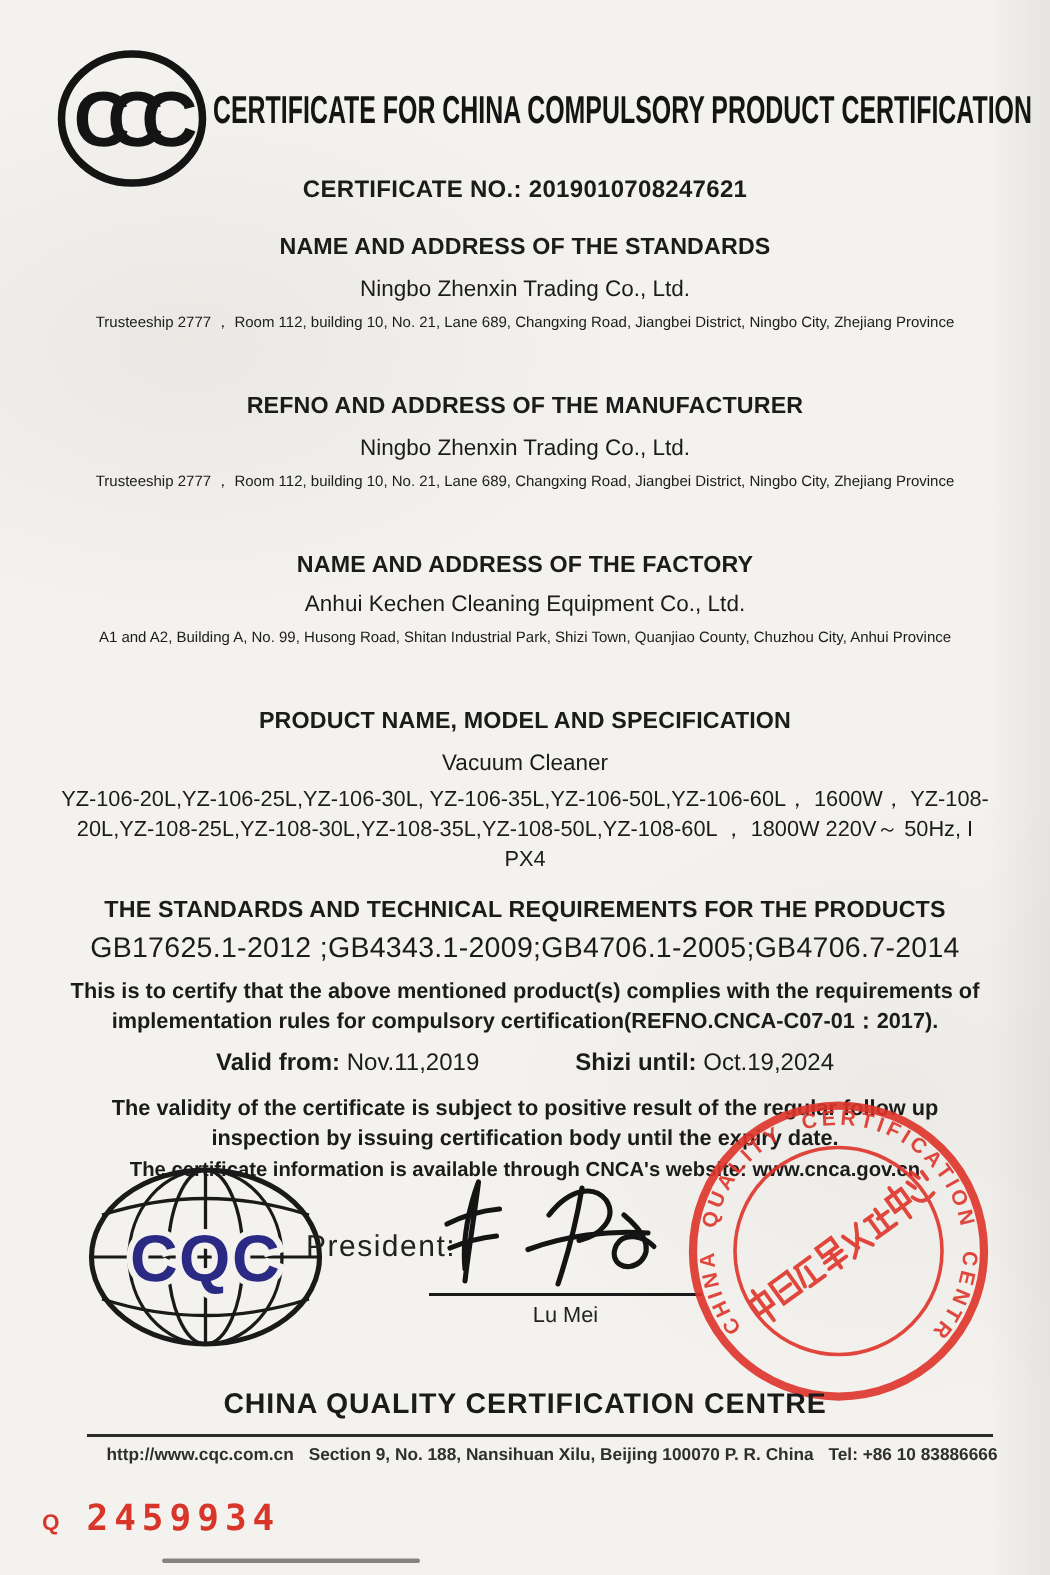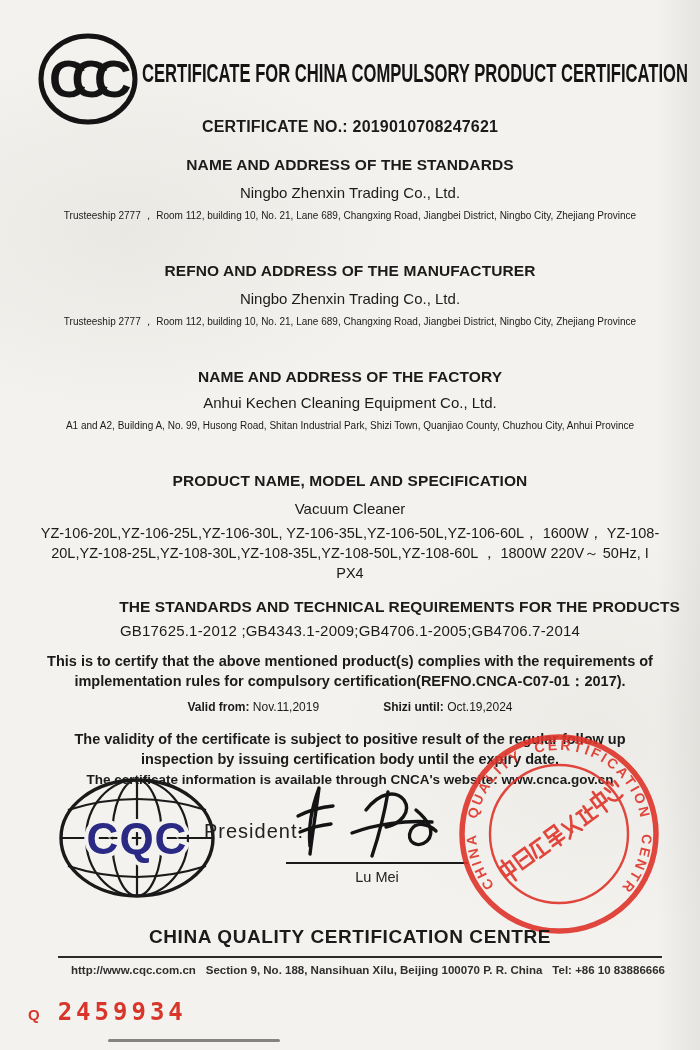--- a/index.html
+++ b/index.html
@@ -22,23 +22,23 @@
 
   .title-svg text {
     font-family: "Liberation Sans", sans-serif;
     font-weight: bold; fill: #141414;
   }
   .certno { font-size: 16px; font-weight: bold; letter-spacing: 0.2px; }
   .sec-heading { font-size: 15.5px; font-weight: bold; letter-spacing: 0.1px; }
   .entity-name { font-size: 15px; }
   .entity-addr { font-size: 10px; line-height: 20px; }
   .models { font-size: 14.5px; line-height: 20px; text-align: center; }
-  .codes { font-size: 15px; letter-spacing: 0.2px; }
+  .codes { font-size: 19px; letter-spacing: 0.2px; }
   .certify { font-size: 14.5px; font-weight: bold; line-height: 19.5px; }
-  .valid-row { display: flex; justify-content: center; gap: 64px; font-size: 12px; }
+  .valid-row { display: flex; justify-content: center; gap: 64px; font-size: 16px; }
   .valid-row .lbl { font-weight: bold; }
   .note { font-size: 14.5px; font-weight: bold; line-height: 19.5px; }
   .cnca { font-size: 13.5px; font-weight: bold; }
 
   .president { font-size: 20px; letter-spacing: 1px; color: #222; }
   .sig-line { height: 2px; background: #1a1a1a; }
   .sig-name { font-size: 14.5px; color: #222; }
 
   .footer-name { font-size: 19px; font-weight: bold; letter-spacing: 0.6px; }
   .footer-rule { height: 2px; background: #2a2a2a; }
@@ -87,21 +87,21 @@
 <div class="abs center entity-addr" style="left:32px; top:416px; width:636px;">A1 and A2, Building A, No. 99, Husong Road, Shitan Industrial Park, Shizi Town, Quanjiao County, Chuzhou City, Anhui Province</div>
 
 <div class="abs page-col center sec-heading" style="top:472px;">PRODUCT NAME, MODEL AND SPECIFICATION</div>
 <div class="abs page-col center entity-name" style="top:500px;">Vacuum Cleaner</div>
 <div class="abs center models" style="left:28px; top:523px; width:644px;">
   <div>YZ-106-20L,YZ-106-25L,YZ-106-30L,  YZ-106-35L,YZ-106-50L,YZ-106-60L， 1600W， YZ-108-</div>
   <div>20L,YZ-108-25L,YZ-108-30L,YZ-108-35L,YZ-108-50L,YZ-108-60L ， 1800W 220V～ 50Hz, I</div>
   <div>PX4</div>
 </div>
 
-<div class="abs page-col center sec-heading" style="top:598px;text-align:right;">THE STANDARDS AND TECHNICAL REQUIREMENTS FOR THE PRODUCTS</div>
+<div class="abs page-col center sec-heading" style="top:598px;">THE STANDARDS AND TECHNICAL REQUIREMENTS FOR THE PRODUCTS</div>
 <div class="abs page-col center codes" style="top:622px;">GB17625.1-2012  ;GB4343.1-2009;GB4706.1-2005;GB4706.7-2014</div>
 <div class="abs center certify" style="left:42px; top:652px; width:616px;">This is to certify that the above mentioned product(s) complies with the requirements of implementation rules for compulsory certification(REFNO.CNCA-C07-01：2017).</div>
 
 <div class="abs page-col valid-row" style="top:700px;">
   <div>
     <span class="lbl">Valid from:</span>
     <span>Nov.11,2019</span>
   </div>
   <div>
     <span class="lbl">Shizi until:</span>

